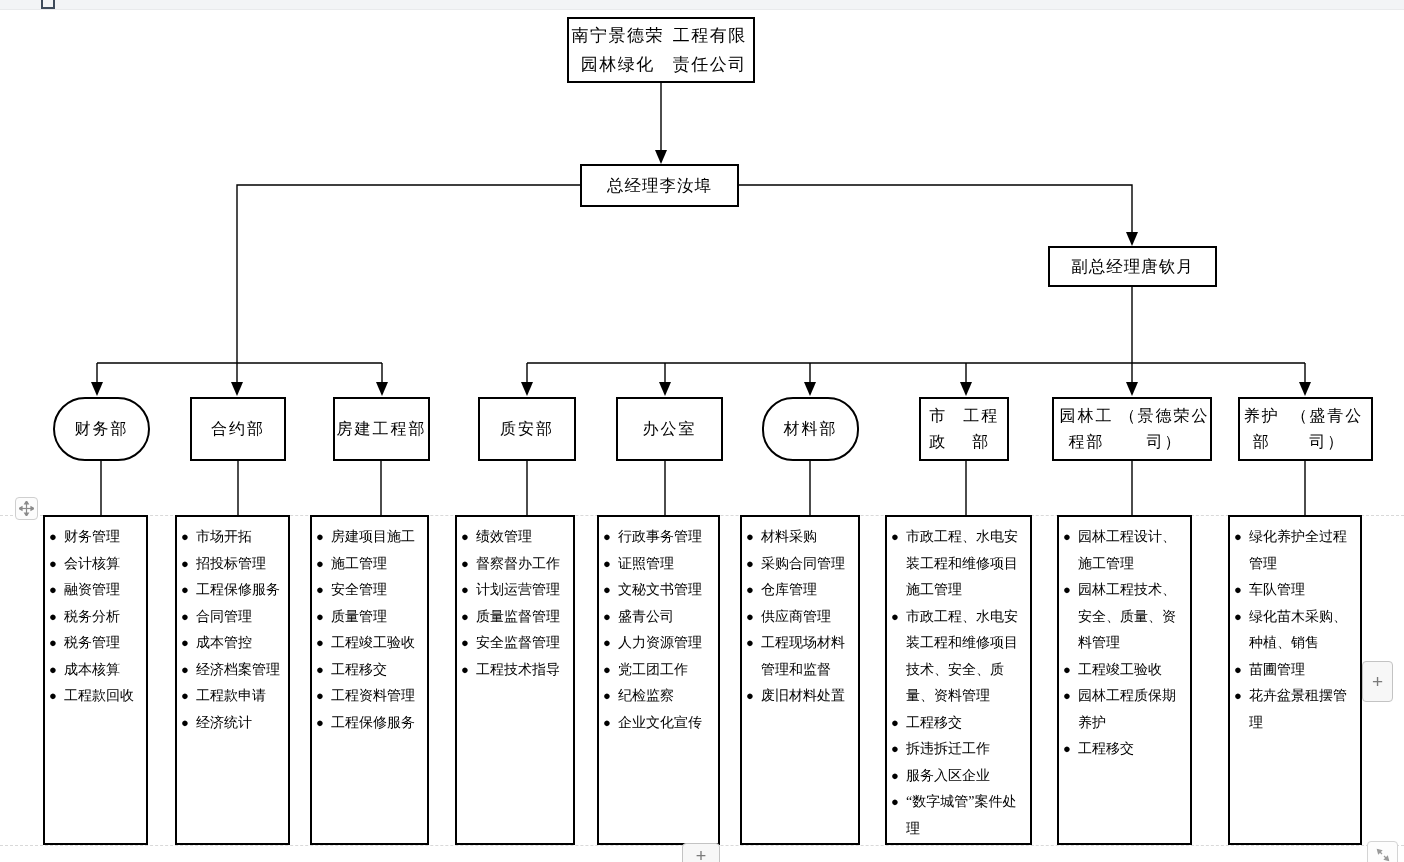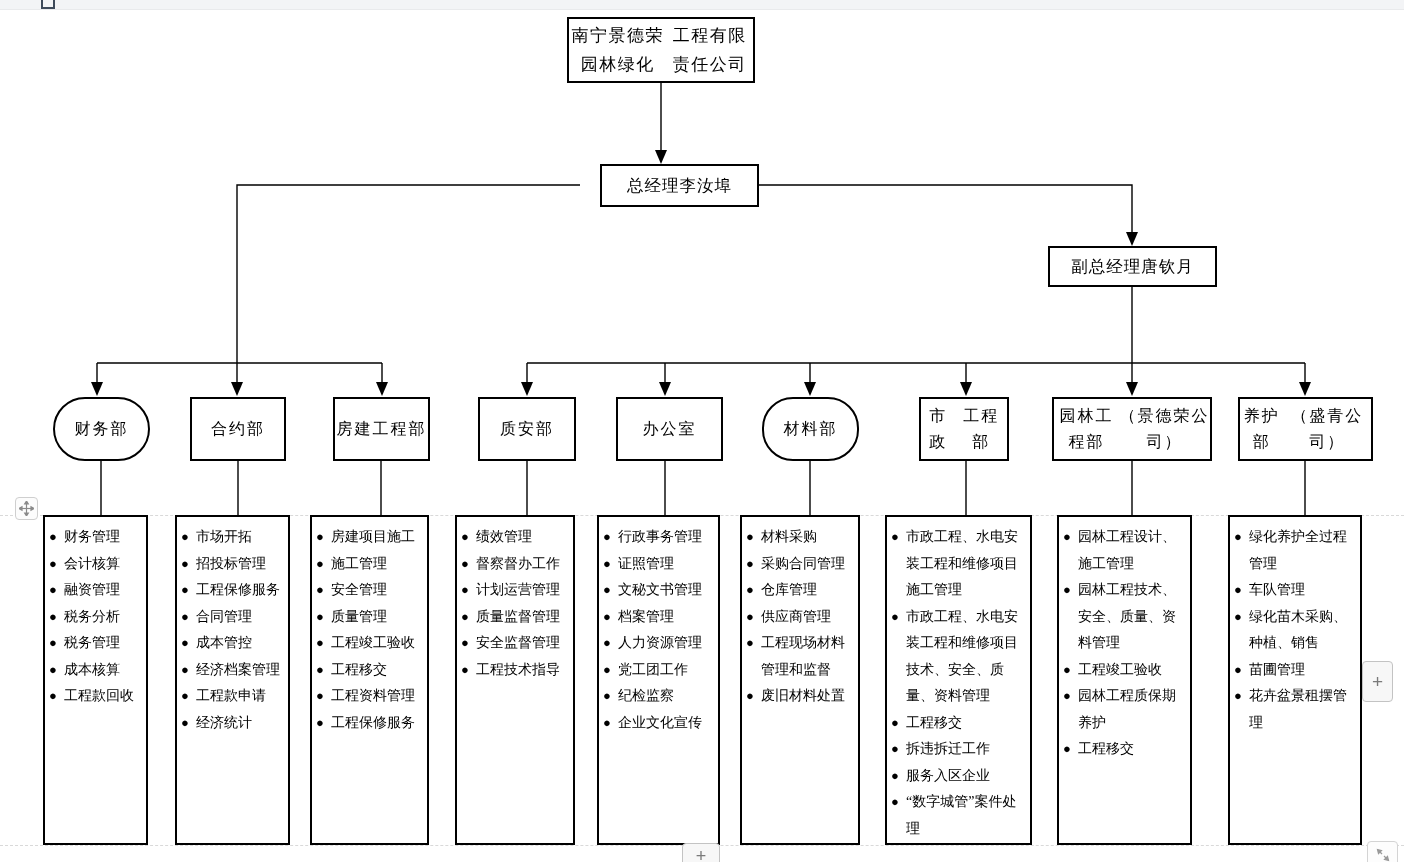--- a/index.html
+++ b/index.html
@@ -18,21 +18,21 @@
   .dash-bottom{top:845px;}
   
   svg.wires{position:absolute;left:0;top:0;z-index:2;}
   
   .box{
     position:absolute;background:#fff;border:2px solid #000;z-index:3;
     display:flex;flex-direction:row;align-items:center;justify-content:center;
     text-align:center;box-sizing:border-box;
   }
   .rootbox{left:567px;top:17px;width:188px;height:66px;font-size:17px;line-height:29px;letter-spacing:1.5px;}
-  .gmbox{left:580px;top:164px;width:159px;height:43px;font-size:16.5px;letter-spacing:1px;margin-left:20px;}
+  .gmbox{left:580px;top:164px;width:159px;height:43px;font-size:16.5px;letter-spacing:1px;}
   .dgmbox{left:1048px;top:246px;width:169px;height:41px;font-size:16.5px;letter-spacing:1px;}
   .dept{font-size:16px;line-height:26px;letter-spacing:2px;top:397px;height:64px;}
   .d1{left:53px;width:97px;border-radius:32px;}
   .d2{left:190px;width:96px;}
   .d3{left:333px;width:97px;}
   .d4{left:478px;width:98px;}
   .d5{left:616px;width:107px;}
   .d6{left:762px;width:97px;border-radius:31px;}
   .d7{left:911px;width:90px;margin-left:8px;}
   .d8{left:1052px;width:160px;}
@@ -298,21 +298,21 @@
     <div class="duty">
       <span class="bullet">●</span>
       <span class="txt">证照管理</span>
     </div>
     <div class="duty">
       <span class="bullet">●</span>
       <span class="txt">文秘文书管理</span>
     </div>
     <div class="duty">
       <span class="bullet">●</span>
-      <span class="txt">档案管理</span>
+      <span class="txt">盛青公司</span>
     </div>
     <div class="duty">
       <span class="bullet">●</span>
       <span class="txt">人力资源管理</span>
     </div>
     <div class="duty">
       <span class="bullet">●</span>
       <span class="txt">党工团工作</span>
     </div>
     <div class="duty">

